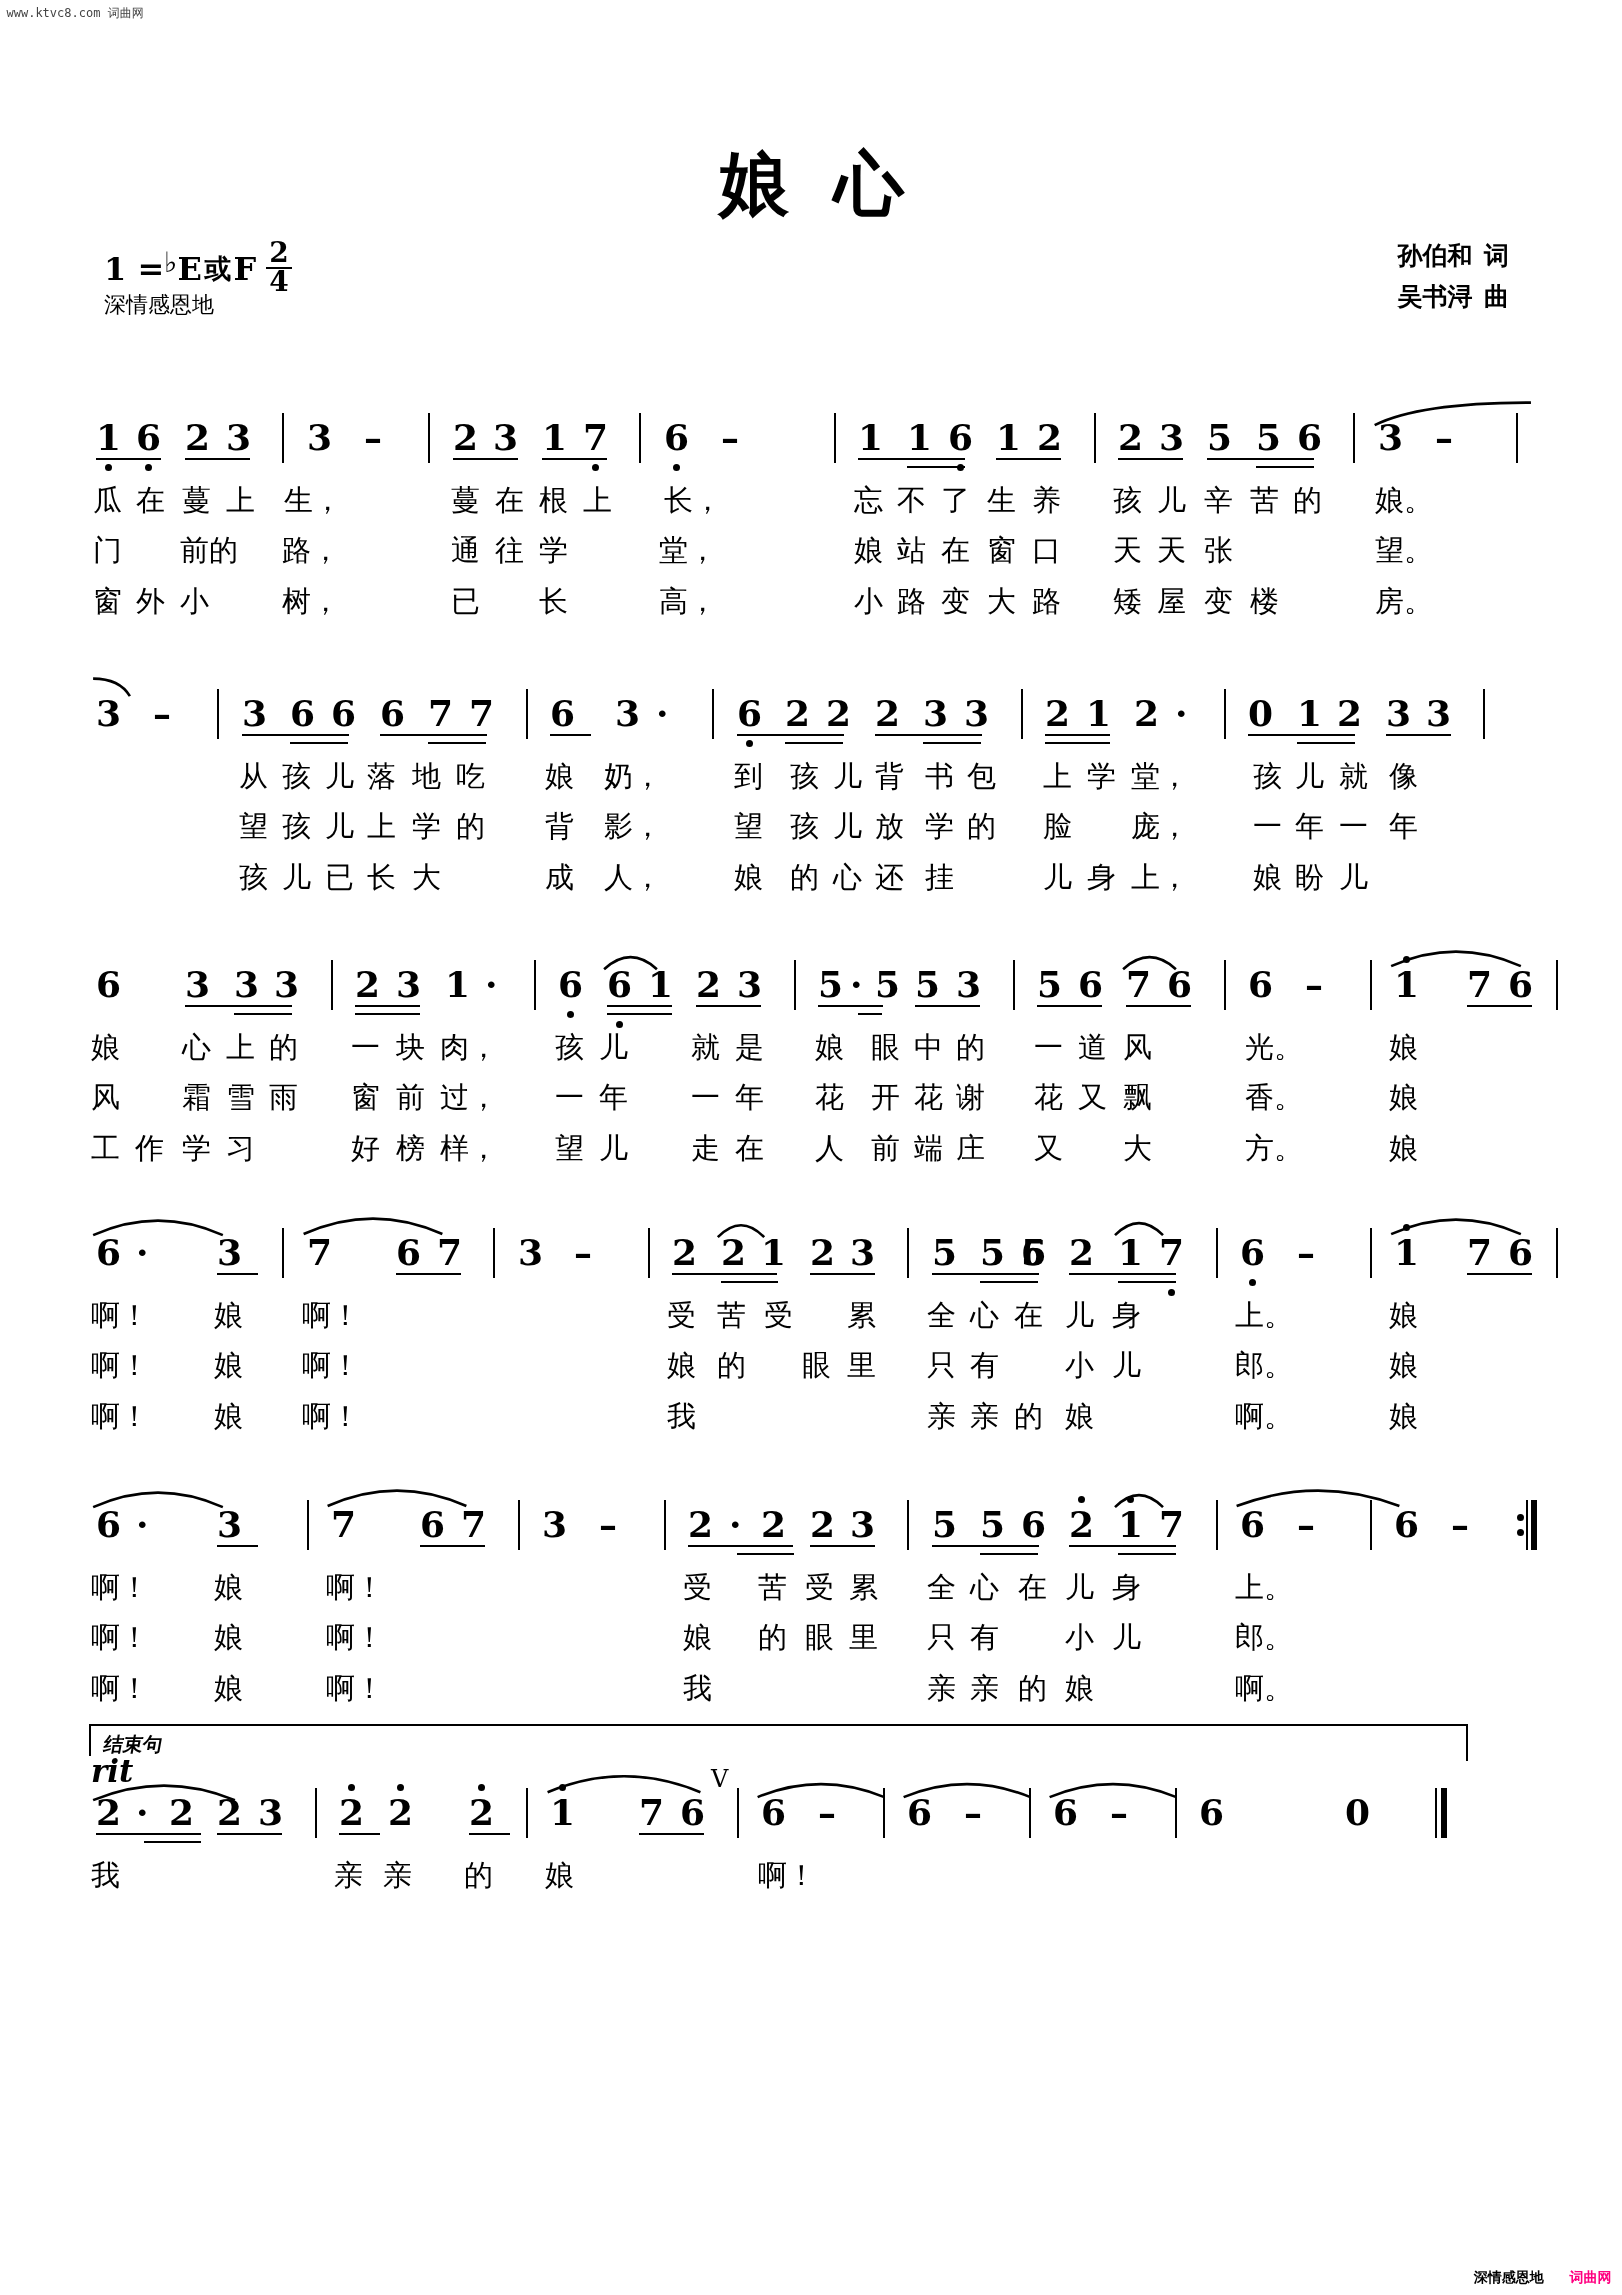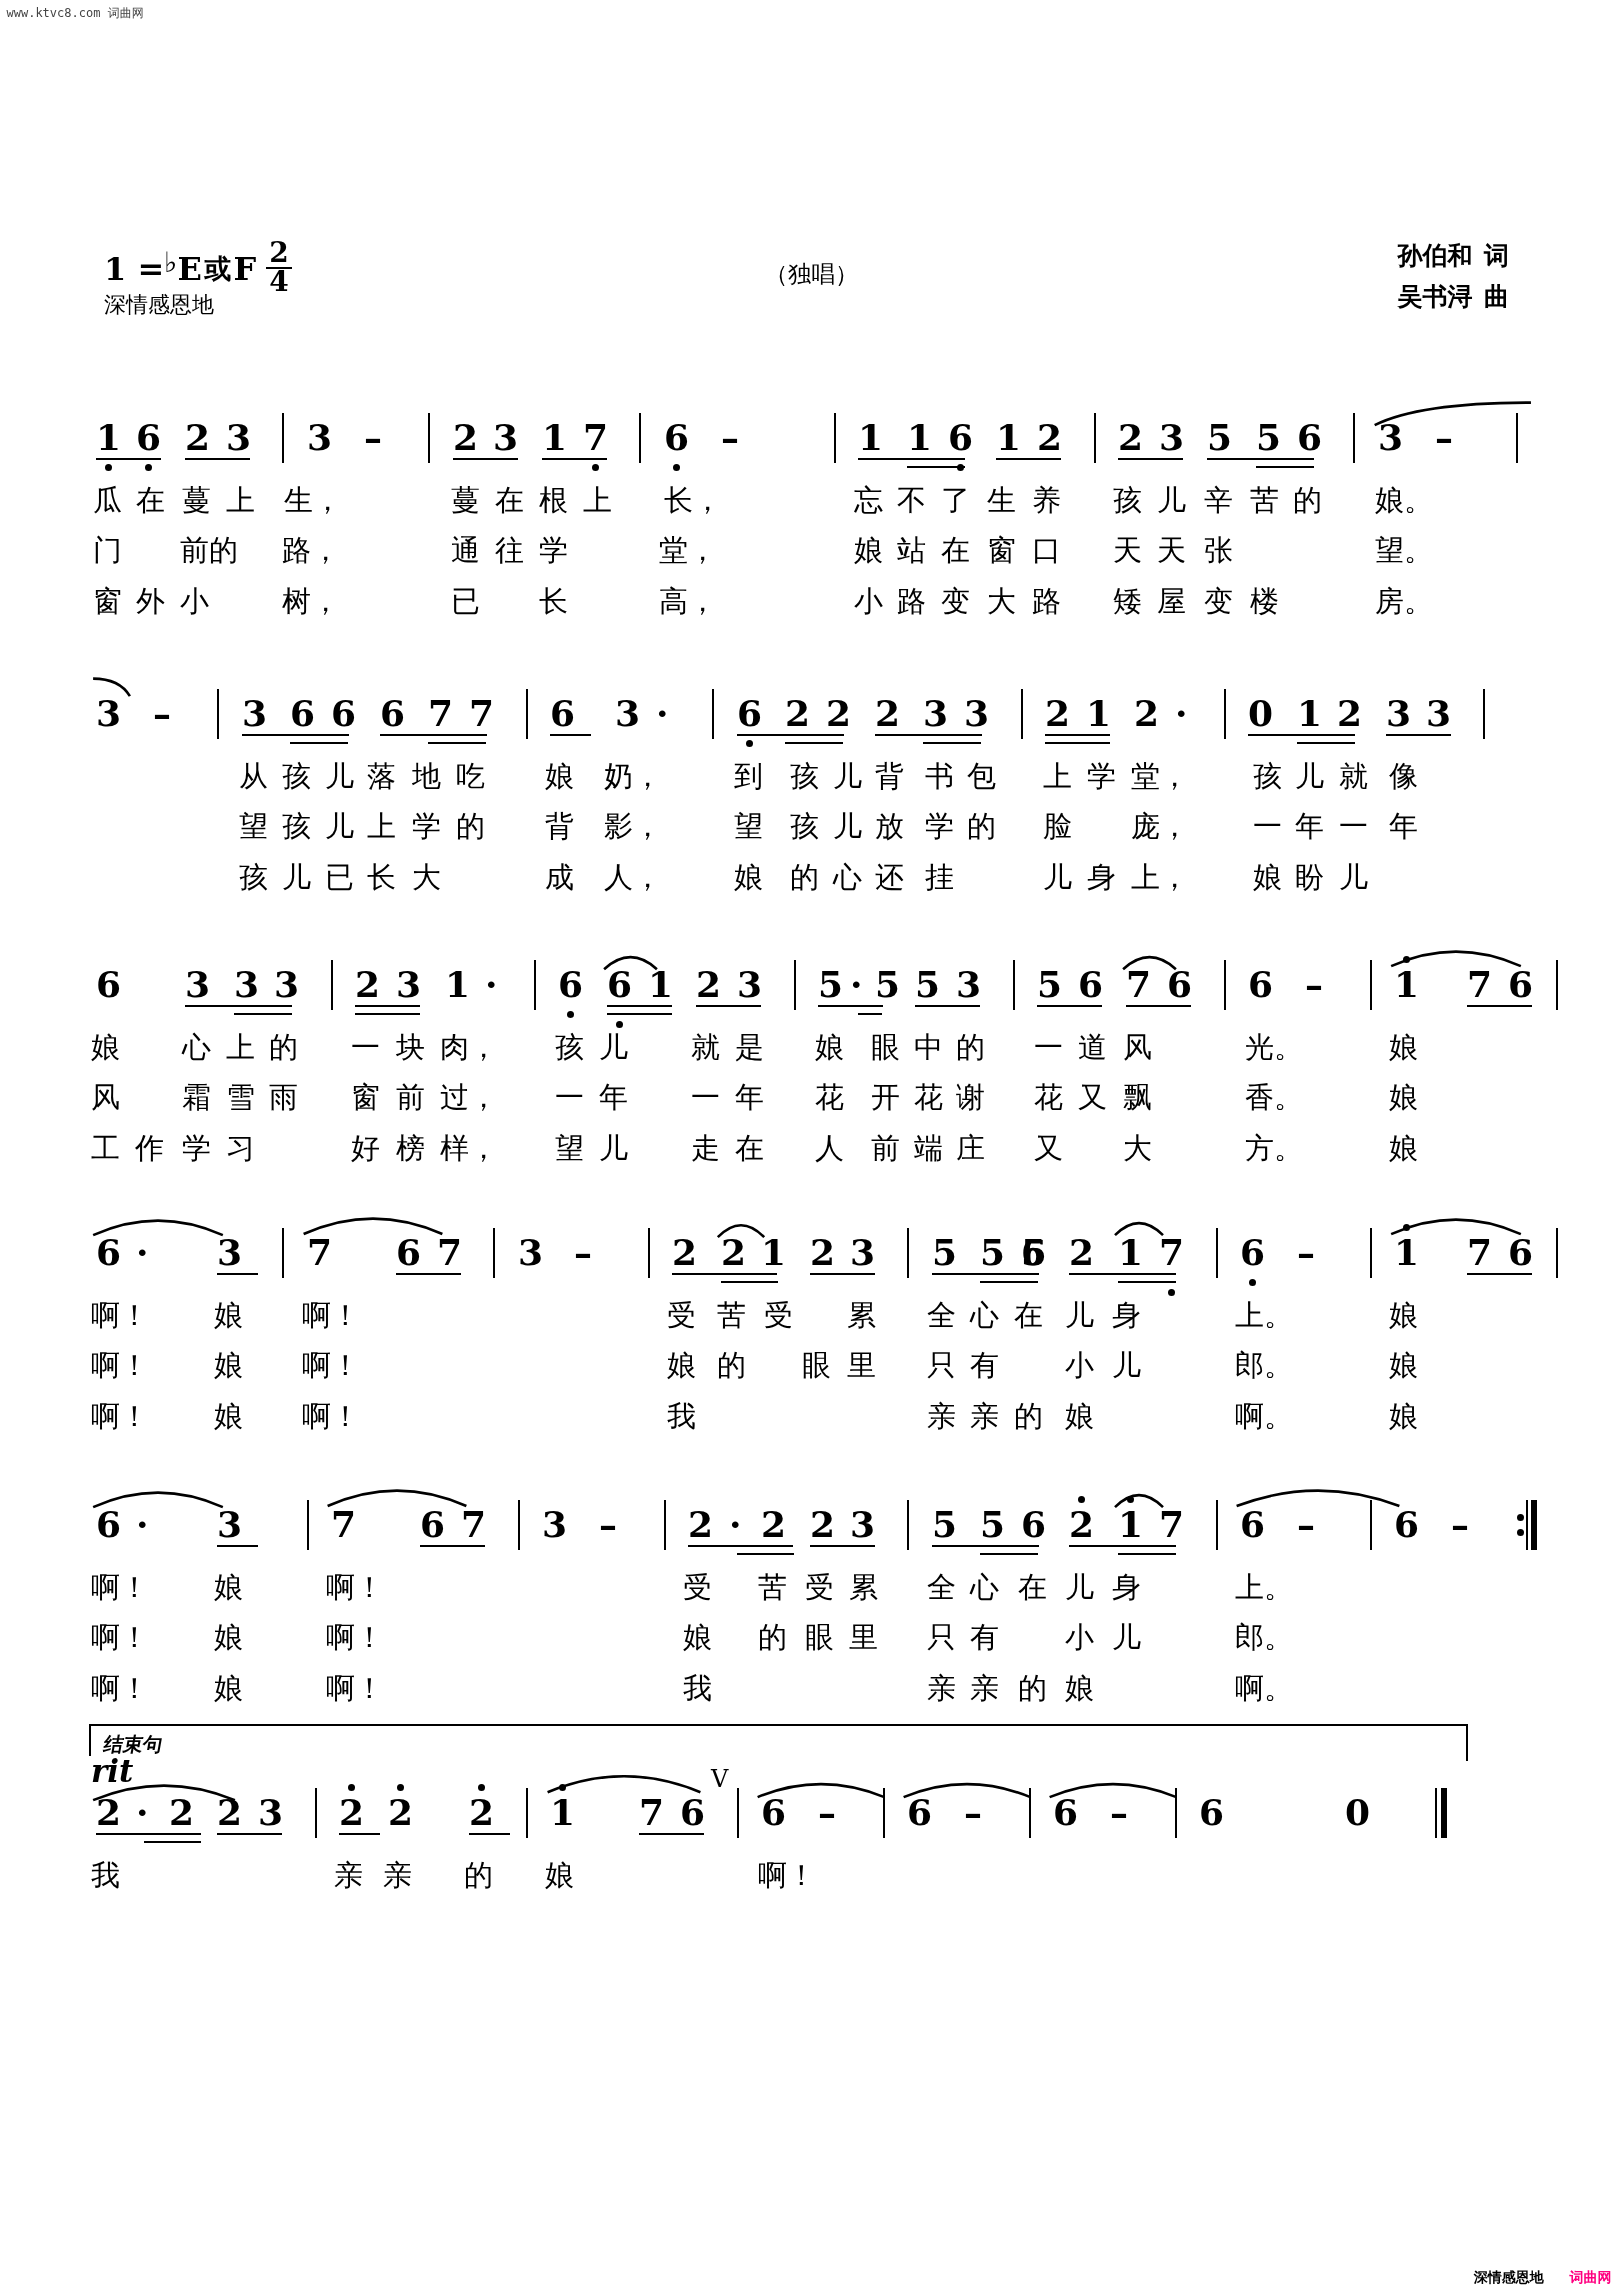--- a/index.html
+++ b/index.html
@@ -155,21 +155,21 @@
 
   <div class="wm-top">
     <span>www.ktvc8.com</span>
     <span class="cn">词曲网</span>
   </div>
   <div class="wm-bottom">
     <span>深情感恩地</span>
     <span class="pink">词曲网</span>
   </div>
 
-  <div class="subtitle">（独唱）</div>
+  <div class="title">娘心</div>
 
   <div class="keysig">
     <span>1 =</span>
     <span class="flat">♭</span>
     <span>E</span>
     <span class="huo">或</span>
     <span>F</span>
     <span class="meter">
       <span class="num">2</span>
       <span class="den">4</span>

